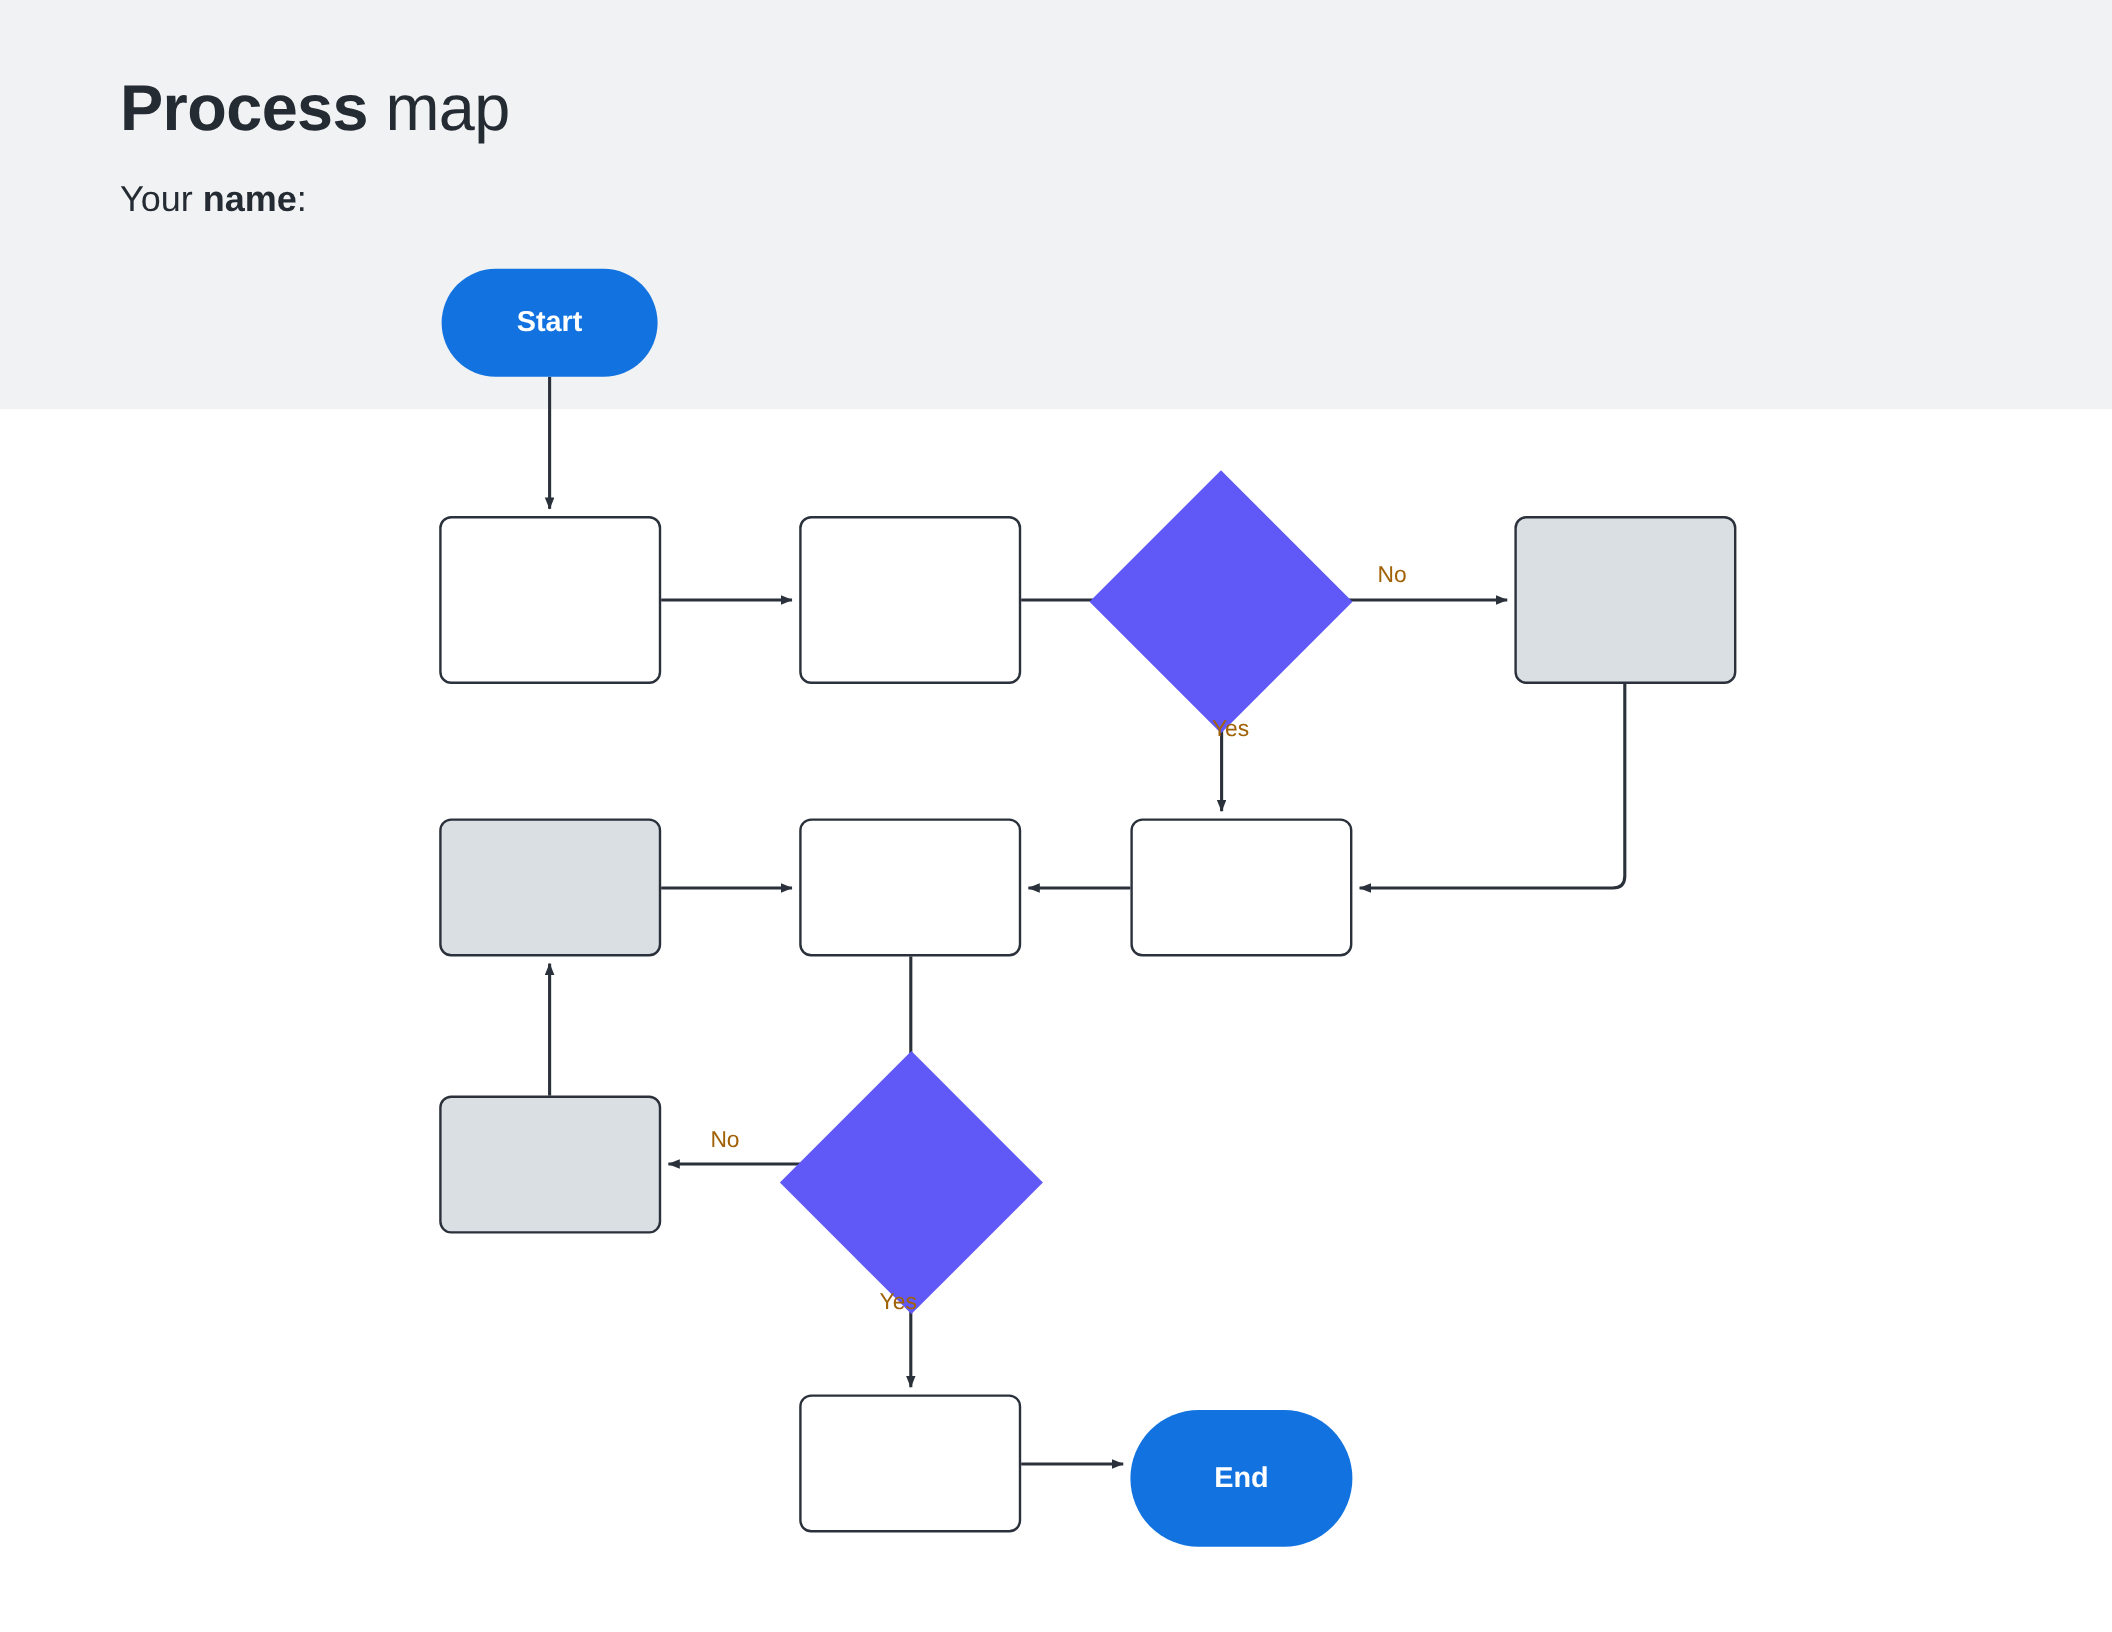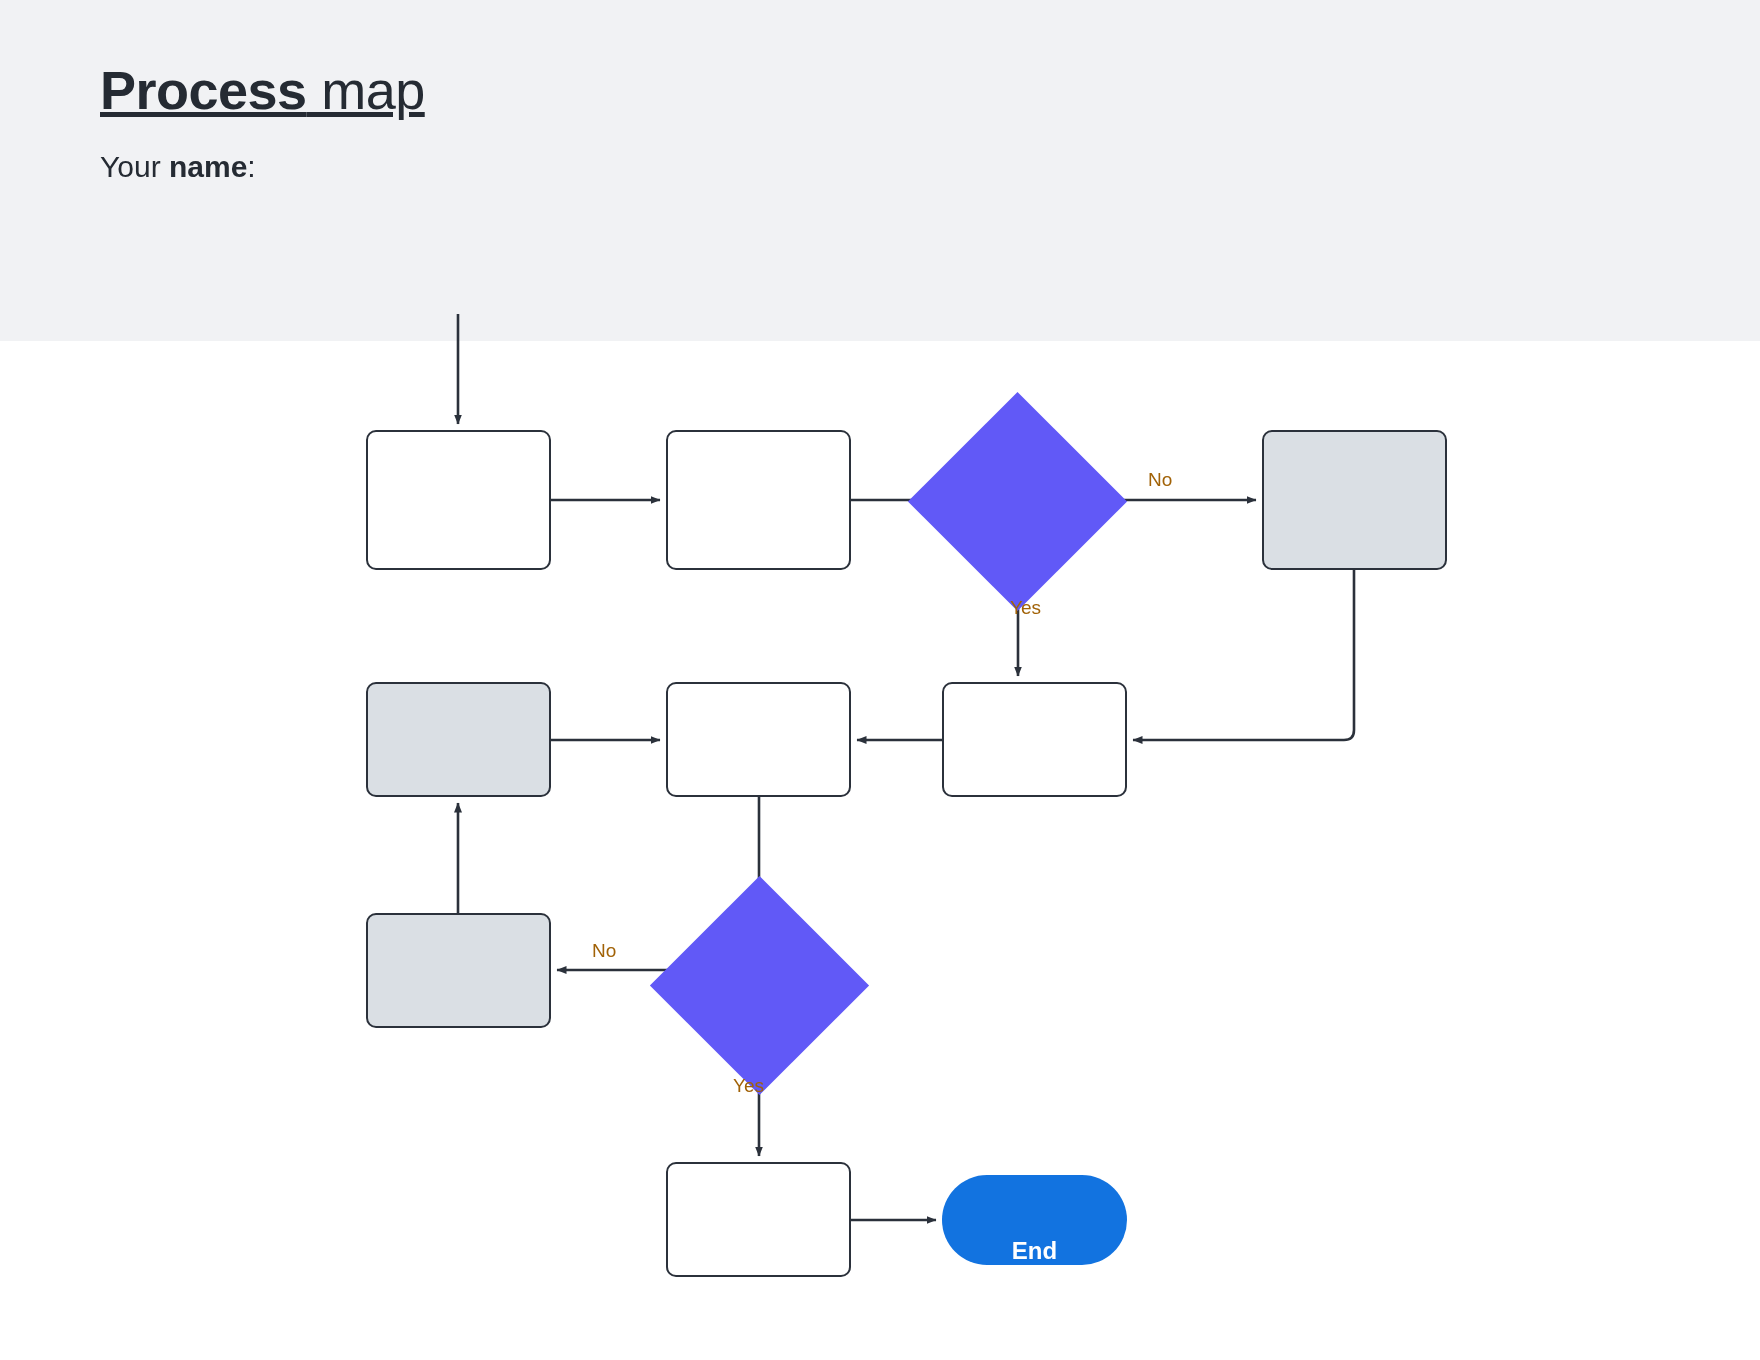--- a/index.html
+++ b/index.html
@@ -31,21 +31,20 @@
   }
   .page-title {
     position: absolute;
     left: 100px;
     top: 58px;
     font-size: 54px;
     line-height: 64px;
     color: #252b33;
     letter-spacing: -0.5px;
     white-space: nowrap;
-    text-decoration: underline;
   }
   .page-title .strong {
     font-weight: bold;
   }
   .page-title .light {
     font-weight: normal;
   }
   .subtitle {
     position: absolute;
     left: 100px;
@@ -161,20 +160,23 @@
         <path d="M682,970 L557,970" marker-end="url(#arrow)"></path>
 
         <path d="M759,1038 L759,1156" marker-end="url(#arrow)"></path>
 
         <path d="M458,913 L458,803" marker-end="url(#arrow)"></path>
 
         <path d="M851,1220 L936,1220" marker-end="url(#arrow)"></path>
       </g>
     </svg>
 
+    <div class="node node-pill" style="left:368px; top:224px; width:180px; height:90px;">
+      <span>Start</span>
+    </div>
 
     <div class="node node-rect" style="left:366px; top:430px; width:185px; height:140px;">
       <span></span>
     </div>
 
     <div class="node node-rect" style="left:666px; top:430px; width:185px; height:140px;">
       <span></span>
     </div>
 
     <div class="node node-diamond" style="left:940px; top:424px; width:155px; height:155px;">
@@ -204,21 +206,21 @@
 
     <div class="node node-diamond" style="left:682px; top:908px; width:155px; height:155px;">
       <div class="diamond-shape"></div>
       <span style="position:absolute;"></span>
     </div>
 
     <div class="node node-rect" style="left:666px; top:1162px; width:185px; height:115px;">
       <span></span>
     </div>
 
-    <div class="node node-pill" style="left:942px; top:1175px; width:185px; height:90px;align-items:flex-end;">
+    <div class="node node-pill" style="left:942px; top:1175px; width:185px; height:114px;">
       <span>End</span>
     </div>
 
     <div class="edge-label" style="left:1148px; top:469px;">No</div>
     <div class="edge-label" style="left:1010px; top:597px;">Yes</div>
     <div class="edge-label" style="left:592px; top:940px;">No</div>
     <div class="edge-label" style="left:733px; top:1075px;">Yes</div>
   </div>
 
 </div>

